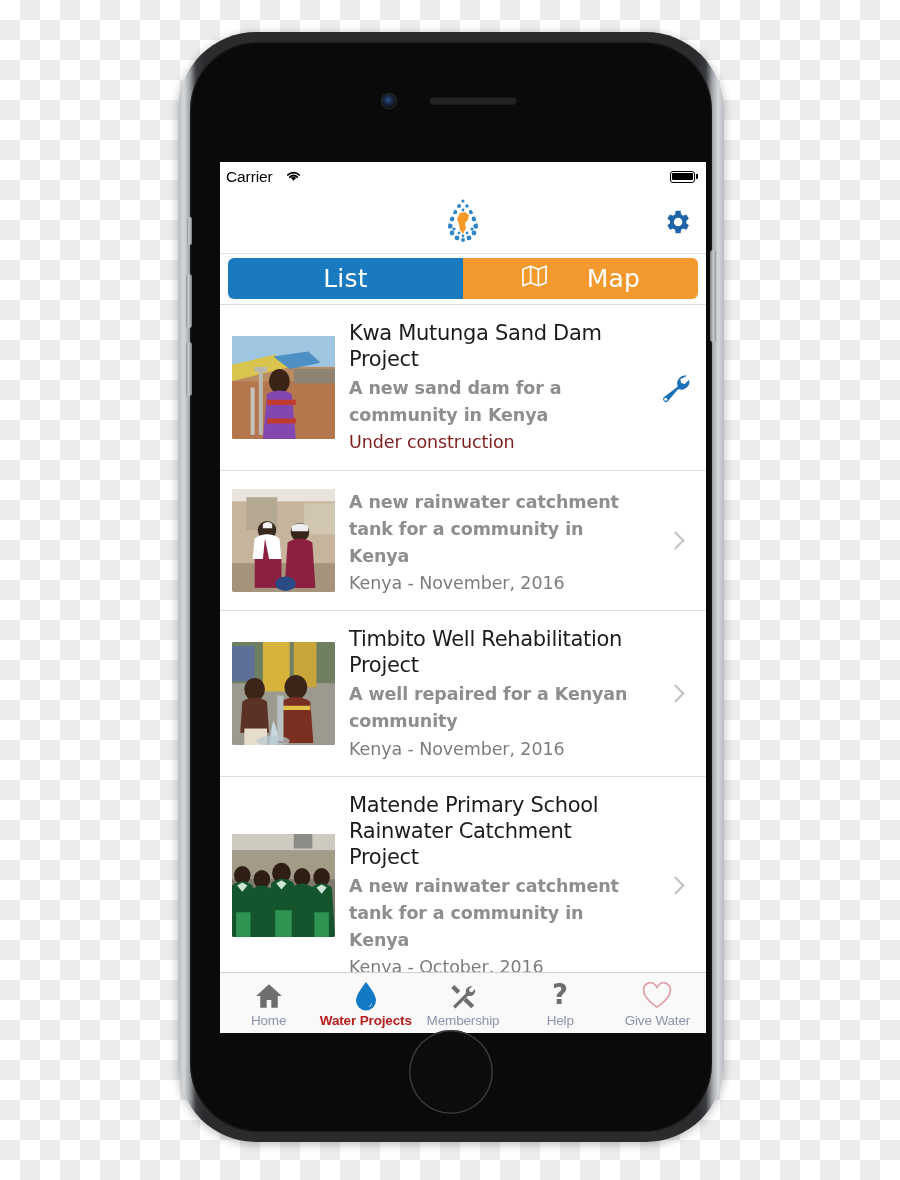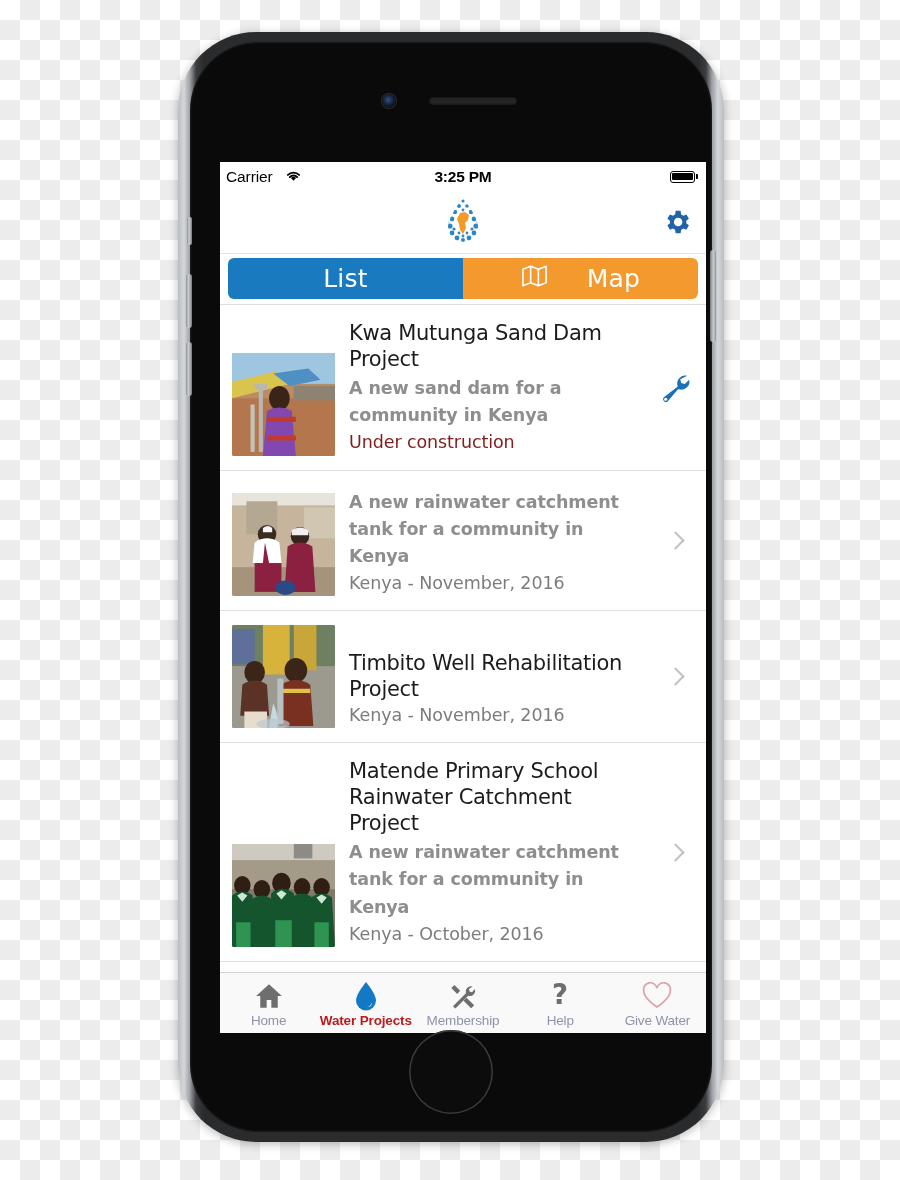--- a/index.html
+++ b/index.html
@@ -191,21 +191,21 @@
 
   
   #project-list {
     flex: 1 1 auto;
     overflow: hidden;
     background: #ffffff;
     border-top: 1px solid #dedede;
   }
   .project-row {
     display: flex;
-    align-items: flex-end;
+    align-items: center;
     padding: 14px 10px 14px 12px;
     gap: 14px;
     border-bottom: 1px solid #e0e0e0;
     background: #fff;
   }
   .thumb {
     flex: 0 0 auto;
     width: 103px;
     height: 103px;
     border-radius: 2px;
@@ -305,21 +305,20 @@
         <div id="status-left">
           <span id="carrier-label">Carrier</span>
           <span>
             <svg width="17" height="13" viewBox="0 0 17 13">
               <path d="M8.5 11.8 5.9 8.9a4 4 0 0 1 5.2 0z" fill="#000"></path>
               <path d="M2.9 5.9a8 8 0 0 1 11.2 0" stroke="#000" stroke-width="1.9" fill="none" stroke-linecap="round"></path>
               <path d="M4.8 8.1a5.2 5.2 0 0 1 7.4 0" stroke="#000" stroke-width="1.9" fill="none" stroke-linecap="round"></path>
             </svg>
           </span>
         </div>
-        <div id="status-time">3:25 PM</div>
         <div id="status-right">
           <div class="battery-shell">
               <div class="battery-fill"></div>
             </div>
           <div class="battery-cap"></div>
         </div>
       </div>
 
       <div id="app-header">
         <div id="brand-lockup">
@@ -462,20 +461,21 @@
               <ellipse cx="62" cy="44" rx="11" ry="12" fill="#3b2418"></ellipse>
               <path d="M48 58 q14 -9 28 0 l3 40 h-34z" fill="#7a3020"></path>
               <path d="M48 62 h28 v4 h-28z" fill="#e0c14a"></path>
               <rect x="44" y="52" width="6" height="44" fill="#b9c0c4"></rect>
               <path d="M40 76 q6 12 4 24 h-8 q2 -14 4 -24z" fill="#cfe3ef" opacity="0.85"></path>
               <ellipse cx="40" cy="96" rx="16" ry="5" fill="#b9c9d1" opacity="0.7"></ellipse>
             </svg>
           </div>
           <div class="row-text">
             <div class="row-title">Timbito Well Rehabilitation Project</div>
+            <div class="row-desc">A well repaired for a Kenyan community</div>
             <div class="row-meta">Kenya - November, 2016</div>
           </div>
           <div class="row-accessory">
             <div class="chevron"></div>
           </div>
         </div>
 
         <div class="project-row">
           <div class="thumb">
             <svg viewBox="0 0 100 100" preserveAspectRatio="xMidYMid slice">

